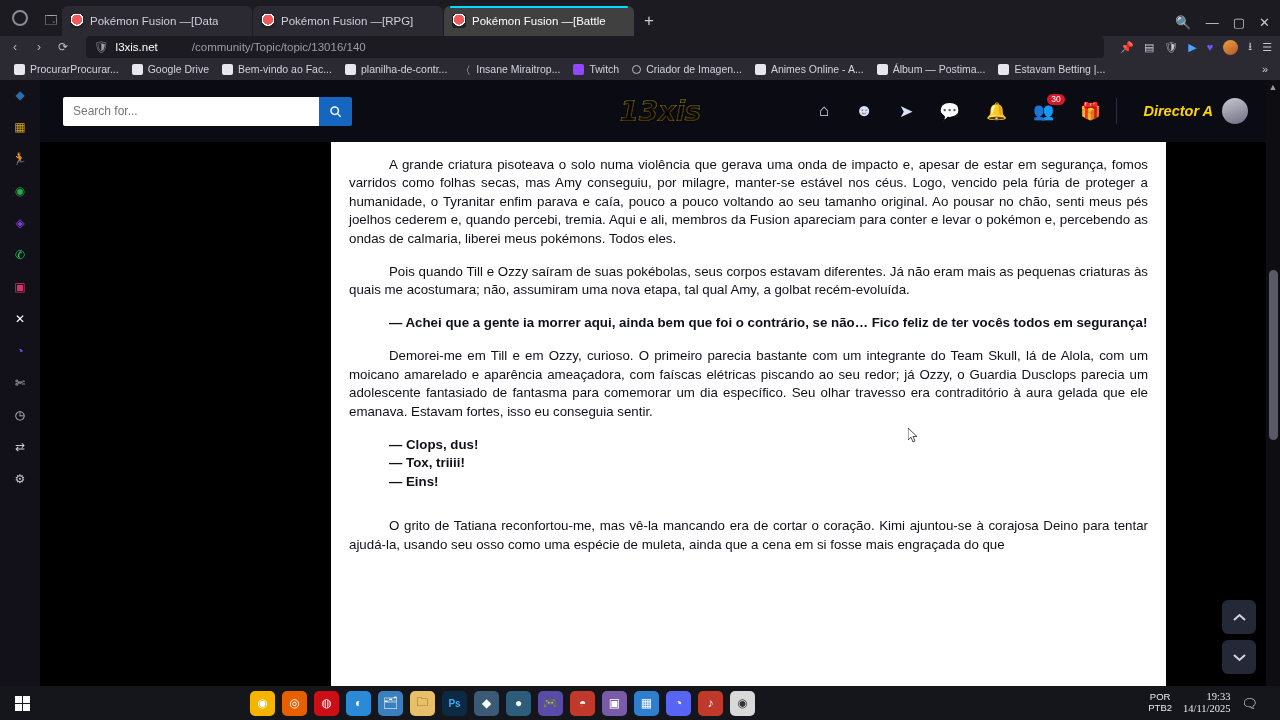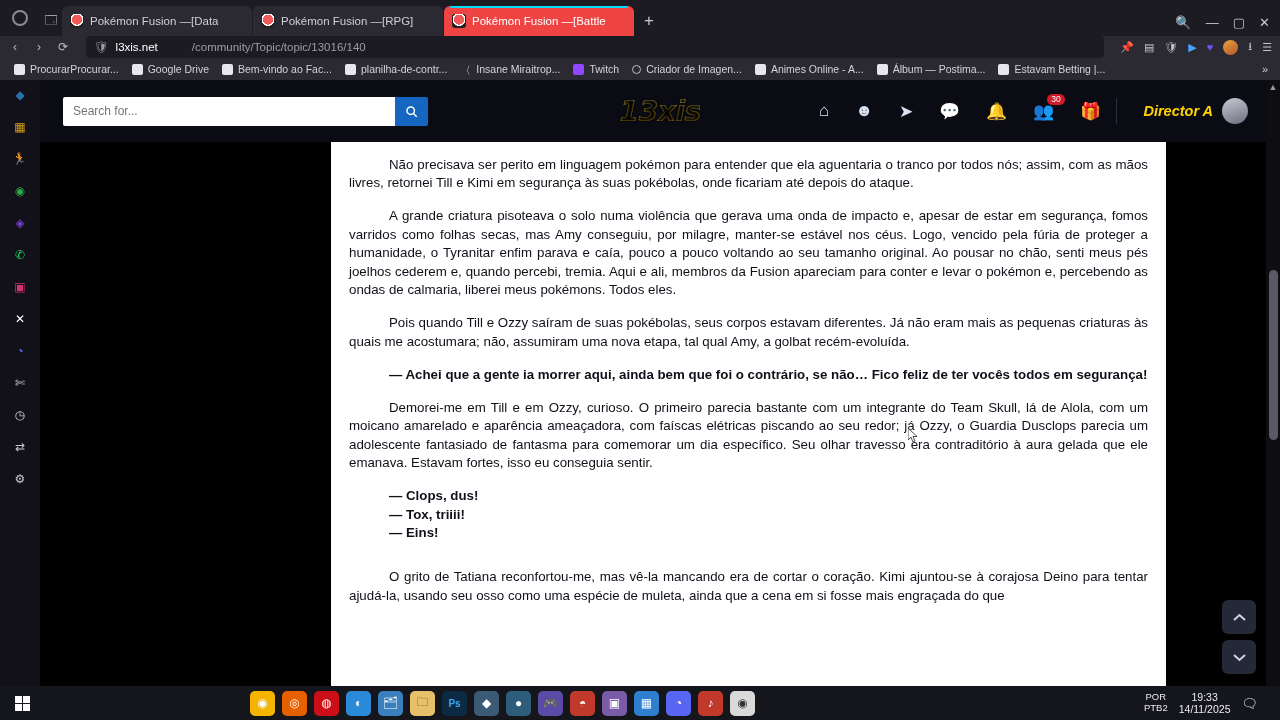--- a/index.html
+++ b/index.html
@@ -15,21 +15,21 @@
     position:absolute; left:0; top:0; width:1280px; height:36px;
     background:#1c1b22; display:flex; align-items:flex-end;
   }
   .winbtn-left { width:40px; height:36px; display:flex; align-items:center; justify-content:center; }
   .ff-circle { width:16px; height:16px; border-radius:50%; border:2px solid #8b8b95; }
   .tab {
     height:30px; width:190px; margin-right:1px; border-radius:6px 6px 0 0;
     background:#2b2a33; display:flex; align-items:center; padding:0 8px; gap:6px;
     color:#cfcfd8; font-size:11.5px; position:relative; overflow:hidden;
   }
-  .tab.active { background:#ef4444; color:#fff; }
+  .tab.active { background:#404040; color:#fff; }
   .tab.active::before {
     content:""; position:absolute; left:6px; right:6px; top:0; height:2px; background:#00ddff; border-radius:2px;
   }
   .tab .favicon {
     width:14px; height:14px; border-radius:3px; flex:none;
     background:radial-gradient(circle at 50% 40%, #f05a5a 0 45%, #fff 46% 58%, #222 59% 100%);
   }
   .tab .tlabel { white-space:nowrap; overflow:hidden; text-overflow:clip; }
   .newtab { width:28px; height:30px; color:#c8c8d0; font-size:17px; display:flex; align-items:center; justify-content:center; }
   .tabstrip-right { margin-left:auto; display:flex; align-items:center; gap:14px; padding:0 10px 6px 0; color:#c8c8d0; }
@@ -78,21 +78,21 @@
     font-size:12px; color:#fff;
   }
 
   
   .site-header {
     position:absolute; left:40px; top:0; width:1240px; height:62px;
     background:#0b0b14; display:flex; align-items:center;
   }
   .search-wrap { display:flex; margin-left:23px; }
   .search-input {
-    width:332px; height:29px; background:#fff; border:none; outline:none;
+    width:256px; height:29px; background:#fff; border:none; outline:none;
     padding:0 10px; font-size:12px; color:#333; border-radius:2px 0 0 2px;
     font-family:"Liberation Sans", sans-serif;
   }
   .search-btn {
     width:33px; height:29px; background:#1566c0; border:none; border-radius:0 2px 2px 0;
     color:#fff; display:flex; align-items:center; justify-content:center; cursor:pointer;
   }
   .logo {
     position:absolute; left:50%; transform:translateX(-50%);
     font-family:"DejaVu Sans", sans-serif; font-weight:bold; font-style:italic; font-size:29px;
@@ -147,21 +147,21 @@
   .startbtn { width:44px; height:34px; display:flex; align-items:center; justify-content:center; }
   .winlogo { width:15px; height:15px; background:
      linear-gradient(#fff,#fff) left top/7px 7px no-repeat,
      linear-gradient(#fff,#fff) right top/7px 7px no-repeat,
      linear-gradient(#fff,#fff) left bottom/7px 7px no-repeat,
      linear-gradient(#fff,#fff) right bottom/7px 7px no-repeat; }
   .tbicons { display:flex; align-items:center; gap:7px; margin-left:206px; }
   .tbi { width:25px; height:25px; border-radius:5px; display:flex; align-items:center; justify-content:center; font-size:12px; color:#fff; }
   .tray { margin-left:auto; display:flex; align-items:center; gap:11px; padding-right:22px; color:#e9e9ee; font-size:10px; }
   .tray .kb { text-align:center; line-height:1.15; font-size:9.5px; }
-  .tray .clock { text-align:center; line-height:1.15; font-size:10.5px; }
+  .tray .clock { text-align:right; line-height:1.15; font-size:10.5px;font-family:Liberation Serif, serif; }
 </style>
 </head>
 <body>
 
 <div id="screen">
 
   <div class="tabstrip">
     <div class="winbtn-left">
       <div class="ff-circle"></div>
     </div>
@@ -301,21 +301,20 @@
       </div>
       <div class="hsep"></div>
       <div class="userbox">
         <span class="uname">Director A</span>
         <span class="uavatar"></span>
       </div>
     </div>
 
     <div class="content">
       <div class="post">
-        <p>Não precisava ser perito em linguagem pokémon para entender que ela aguentaria o tranco por todos nós; assim, com as mãos livres, retornei Till e Kimi em segurança às suas pokébolas, onde ficariam até depois do ataque.</p>
         <p>A grande criatura pisoteava o solo numa violência que gerava uma onda de impacto e, apesar de estar em segurança, fomos varridos como folhas secas, mas Amy conseguiu, por milagre, manter-se estável nos céus. Logo, vencido pela fúria de proteger a humanidade, o Tyranitar enfim parava e caía, pouco a pouco voltando ao seu tamanho original. Ao pousar no chão, senti meus pés joelhos cederem e, quando percebi, tremia. Aqui e ali, membros da Fusion apareciam para conter e levar o pokémon e, percebendo as ondas de calmaria, liberei meus pokémons. Todos eles.</p>
         <p>Pois quando Till e Ozzy saíram de suas pokébolas, seus corpos estavam diferentes. Já não eram mais as pequenas criaturas às quais me acostumara; não, assumiram uma nova etapa, tal qual Amy, a golbat recém-evoluída.</p>
         <p class="b">— Achei que a gente ia morrer aqui, ainda bem que foi o contrário, se não… Fico feliz de ter vocês todos em segurança!</p>
         <p>Demorei-me em Till e em Ozzy, curioso. O primeiro parecia bastante com um integrante do Team Skull, lá de Alola, com um moicano amarelado e aparência ameaçadora, com faíscas elétricas piscando ao seu redor; já Ozzy, o Guardia Dusclops parecia um adolescente fantasiado de fantasma para comemorar um dia específico. Seu olhar travesso era contraditório à aura gelada que ele emanava. Estavam fortes, isso eu conseguia sentir.</p>
         <p class="dlg">— Clops, dus!</p>
         <p class="dlg">— Tox, triiii!</p>
         <p class="dlg-last">— Eins!</p>
         <p>O grito de Tatiana reconfortou-me, mas vê-la mancando era de cortar o coração. Kimi ajuntou-se à corajosa Deino para tentar ajudá-la, usando seu osso como uma espécie de muleta, ainda que a cena em si fosse mais engraçada do que</p>
       </div>
     </div>

